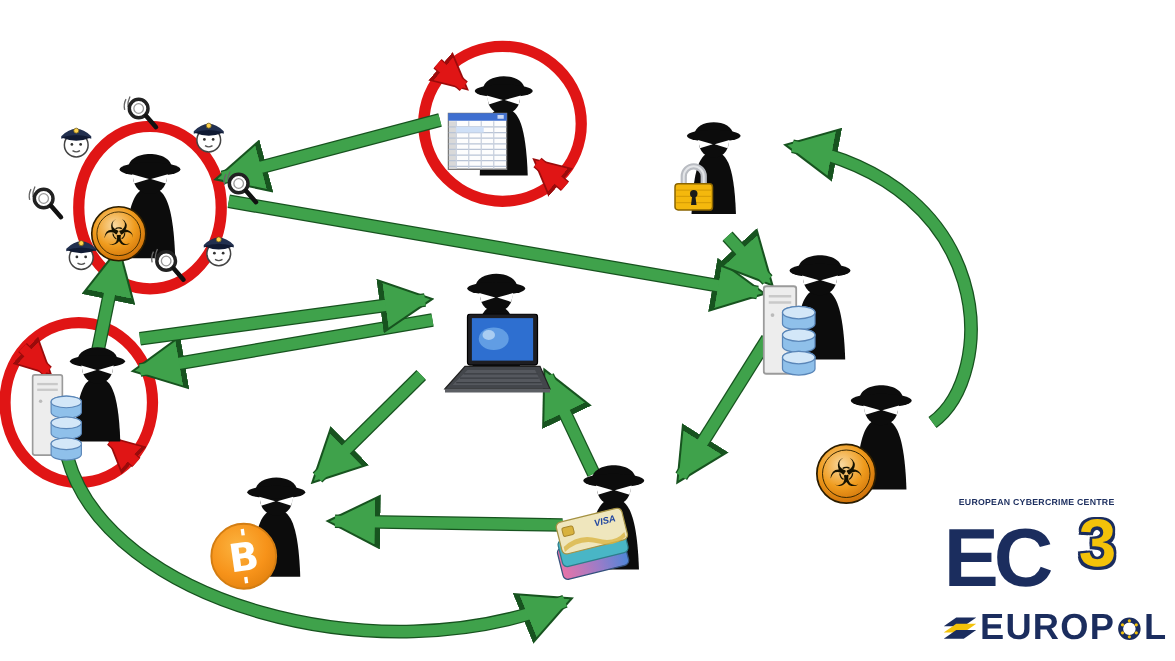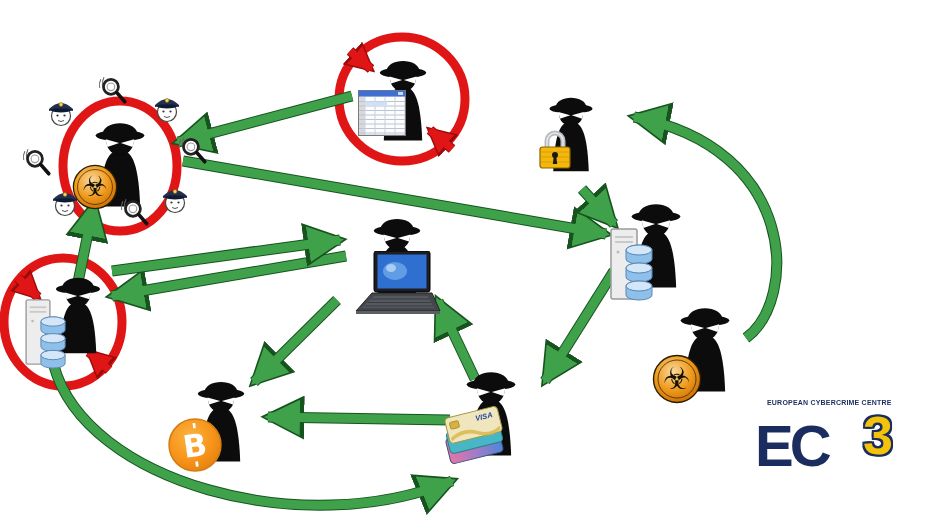--- a/index.html
+++ b/index.html
@@ -16,21 +16,21 @@
   .redi{stroke:#e01515;stroke-width:8;marker-end:url(#ari);}
   .ring{fill:none;stroke:#e01515;stroke-width:9;}
   
   #spy .bodyp{fill:#0c0c0c;}
   #spy .eye{fill:#ffffff;}
   .glyph{font-family:"DejaVu Sans",sans-serif;}
   
   .logo{position:absolute;left:755px;top:399px;width:184px;color:#1b2d5e;}
   .tagline{font-size:7px;font-weight:bold;letter-spacing:.2px;margin-left:12px;white-space:nowrap;}
   .ec3row{position:relative;margin-top:2px;height:78px;}
-  .ec{font-size:58px;line-height:76px;font-weight:bold;letter-spacing:-4px;color:#1b2d5e;}
+  .ec{font-size:66px;line-height:76px;font-weight:bold;letter-spacing:-4px;color:#1b2d5e;}
   .three{position:absolute;left:108px;top:-4px;font-size:54px;font-weight:bold;color:#f3c20a;
     text-shadow:-2px 0 0 #1b2d5e,2px 0 0 #1b2d5e,0 -2px 0 #1b2d5e,0 2px 0 #1b2d5e,
                 -2px -2px 0 #1b2d5e,2px 2px 0 #1b2d5e,-2px 2px 0 #1b2d5e,2px -2px 0 #1b2d5e;}
   .eurow{display:flex;align-items:center;margin-top:0px;font-size:29px;font-weight:bold;
          letter-spacing:1px;color:#1b2d5e;white-space:nowrap;}
   .chev{margin-right:3px;}
   .staro{margin:0 1px;}
 </style>
 </head>
 <body>
@@ -351,15 +351,33 @@
       </g>
     </svg>
   </div>
 
   <div class="logo">
     <div class="tagline">EUROPEAN CYBERCRIME CENTRE</div>
     <div class="ec3row">
       <span class="ec">EC</span>
       <span class="three">3</span>
     </div>
+    <div class="eurow">
+      <svg class="chev" width="26" height="21" viewBox="0 0 26 21">
+        <path d="M0 9 L10 2 L26 2 L16 9 Z" fill="#1b2d5e"></path>
+        <path d="M0 14 L10 7 L26 7 L16 14 Z" fill="#f3c20a"></path>
+        <path d="M0 19 L10 12 L26 12 L16 19 Z" fill="#1b2d5e"></path>
+      </svg>
+      <span>EUROP</span>
+      <svg class="staro" width="21" height="21" viewBox="0 0 21 21">
+        <circle cx="10.5" cy="11" r="7" fill="none" stroke="#1b2d5e" stroke-width="4"></circle>
+        <circle cx="10.5" cy="4.6" r="1.3" fill="#f3c20a"></circle>
+          <circle cx="16" cy="7.8" r="1.3" fill="#f3c20a"></circle>
+        <circle cx="16" cy="14.2" r="1.3" fill="#f3c20a"></circle>
+          <circle cx="10.5" cy="17.4" r="1.3" fill="#f3c20a"></circle>
+        <circle cx="5" cy="14.2" r="1.3" fill="#f3c20a"></circle>
+          <circle cx="5" cy="7.8" r="1.3" fill="#f3c20a"></circle>
+      </svg>
+      <span>L</span>
+    </div>
   </div>
 
 </div>
 
 </body></html>

